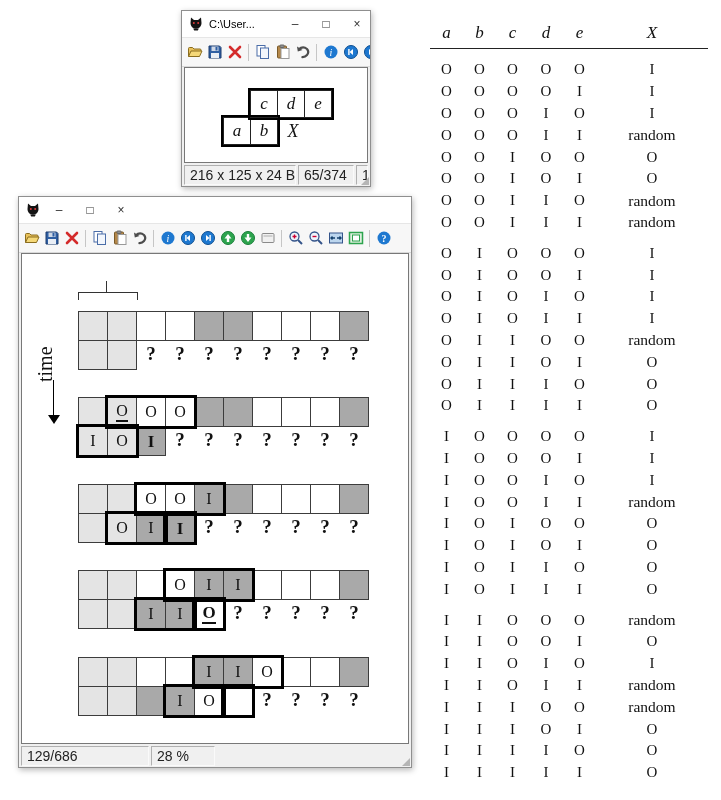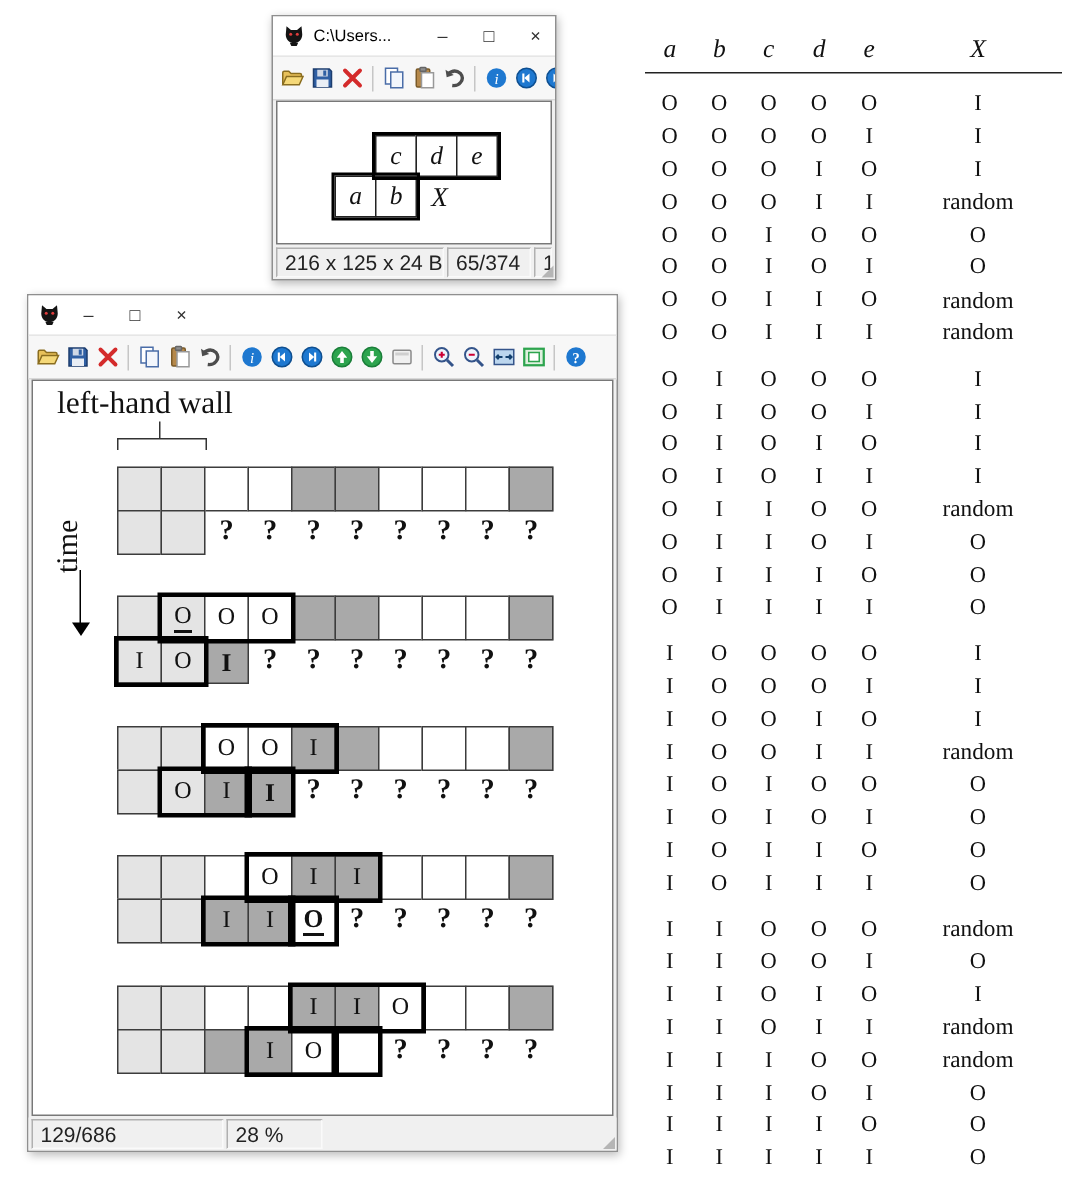--- a/index.html
+++ b/index.html
@@ -92,21 +92,21 @@
   <div class="window" id="top-window">
     <div class="titlebar">
       <span class="titleicon">
         <svg viewBox="0 0 16 16">
             <path d="M3 1.5 L6 4 H10 L13 1.5 L13.5 7 C13.5 10.5 11 12.7 8 12.7 C5 12.7 2.5 10.5 2.5 7 Z" fill="#141414"></path>
             <circle cx="5.8" cy="6.9" r="1" fill="#e03c3c"></circle>
             <circle cx="10.2" cy="6.9" r="1" fill="#e03c3c"></circle>
             <path d="M5.2 12.5 H10.8 L9.8 14.6 H6.2 Z" fill="#141414"></path>
           </svg>
       </span>
-      <span class="title">C:\Users...</span>
+      <span class="title">C:\User...</span>
       <span class="winbtn">–</span>
       <span class="winbtn">□</span>
       <span class="winbtn">×</span>
     </div>
     <div class="toolbar">
         <span class="tb-btn">
           <svg viewBox="0 0 16 16">
             <path d="M1.5 12.5 V4.5 Q1.5 3.5 2.5 3.5 H5.5 L7 5 H13 Q14 5 14 6 V7" fill="#e8c15a" stroke="#8a6d1f"></path>
             <path d="M1.5 12.5 L4 7 H15 L12.5 12.5 Z" fill="#f5d878" stroke="#8a6d1f"></path>
           </svg>
@@ -319,21 +319,20 @@
         <span class="tb-sep"></span>
         <span class="tb-btn">
           <svg viewBox="0 0 16 16">
             <circle cx="8" cy="8" r="6.5" fill="#1e78d0"></circle>
             <text x="8" y="11.8" font-size="10" font-weight="bold" text-anchor="middle" fill="#fff" font-family="serif">?</text>
           </svg>
         </span>
       </div>
     <div class="content">
       <div id="ca-figure">
-        <span class="wall-label">left-hand wall</span>
         <div class="bracket-stem"></div>
         <div class="bracket"></div>
         <span class="time-label">time</span>
         <div class="time-arrow"></div>
         <div class="time-arrowhead"></div>
         <div id="group-layer">
             <div class="group" style="top: 57px;">
               <div class="cell bg-wall" style="left: 0px; top: 0px;"></div>
               <div class="cell bg-wall" style="left: 29px; top: 0px;"></div>
               <div class="cell bg-white" style="left: 58px; top: 0px;"></div>

